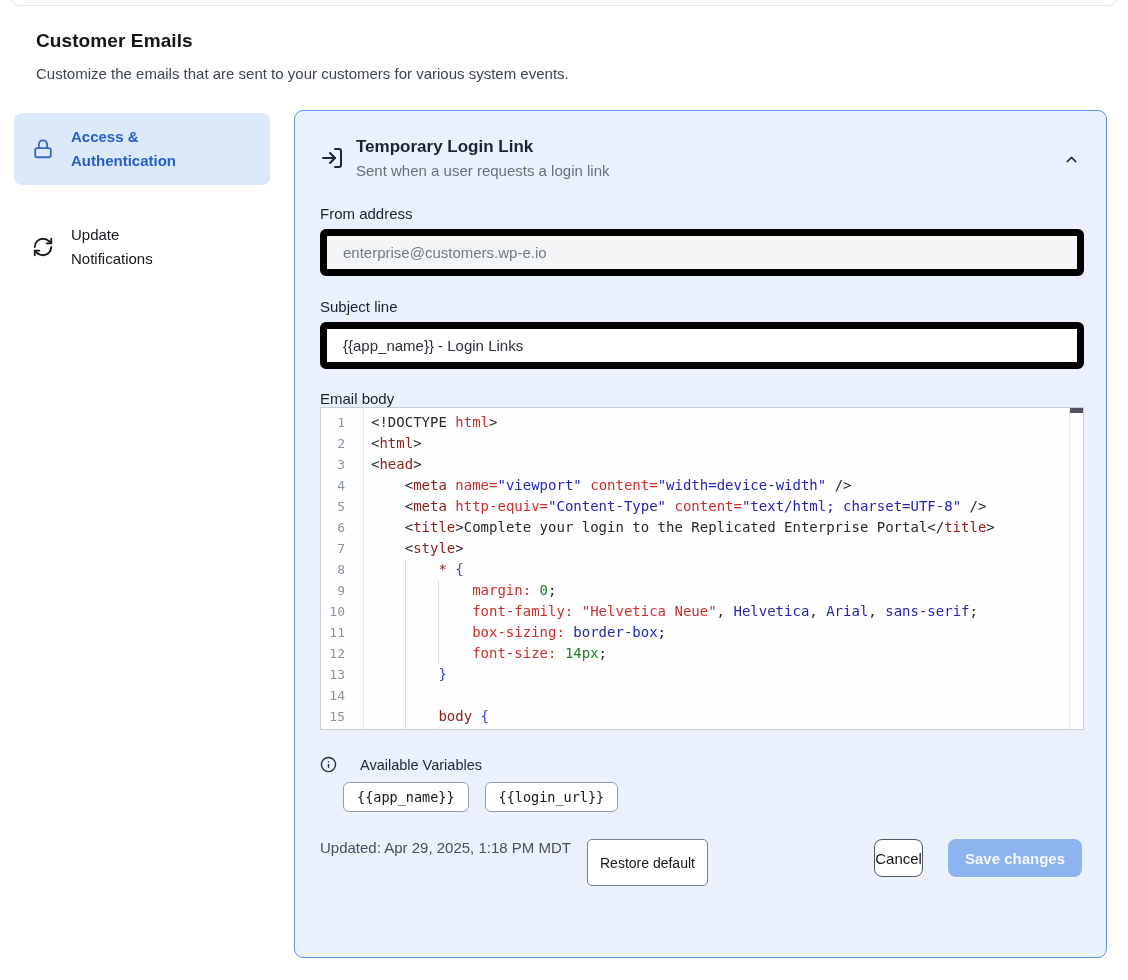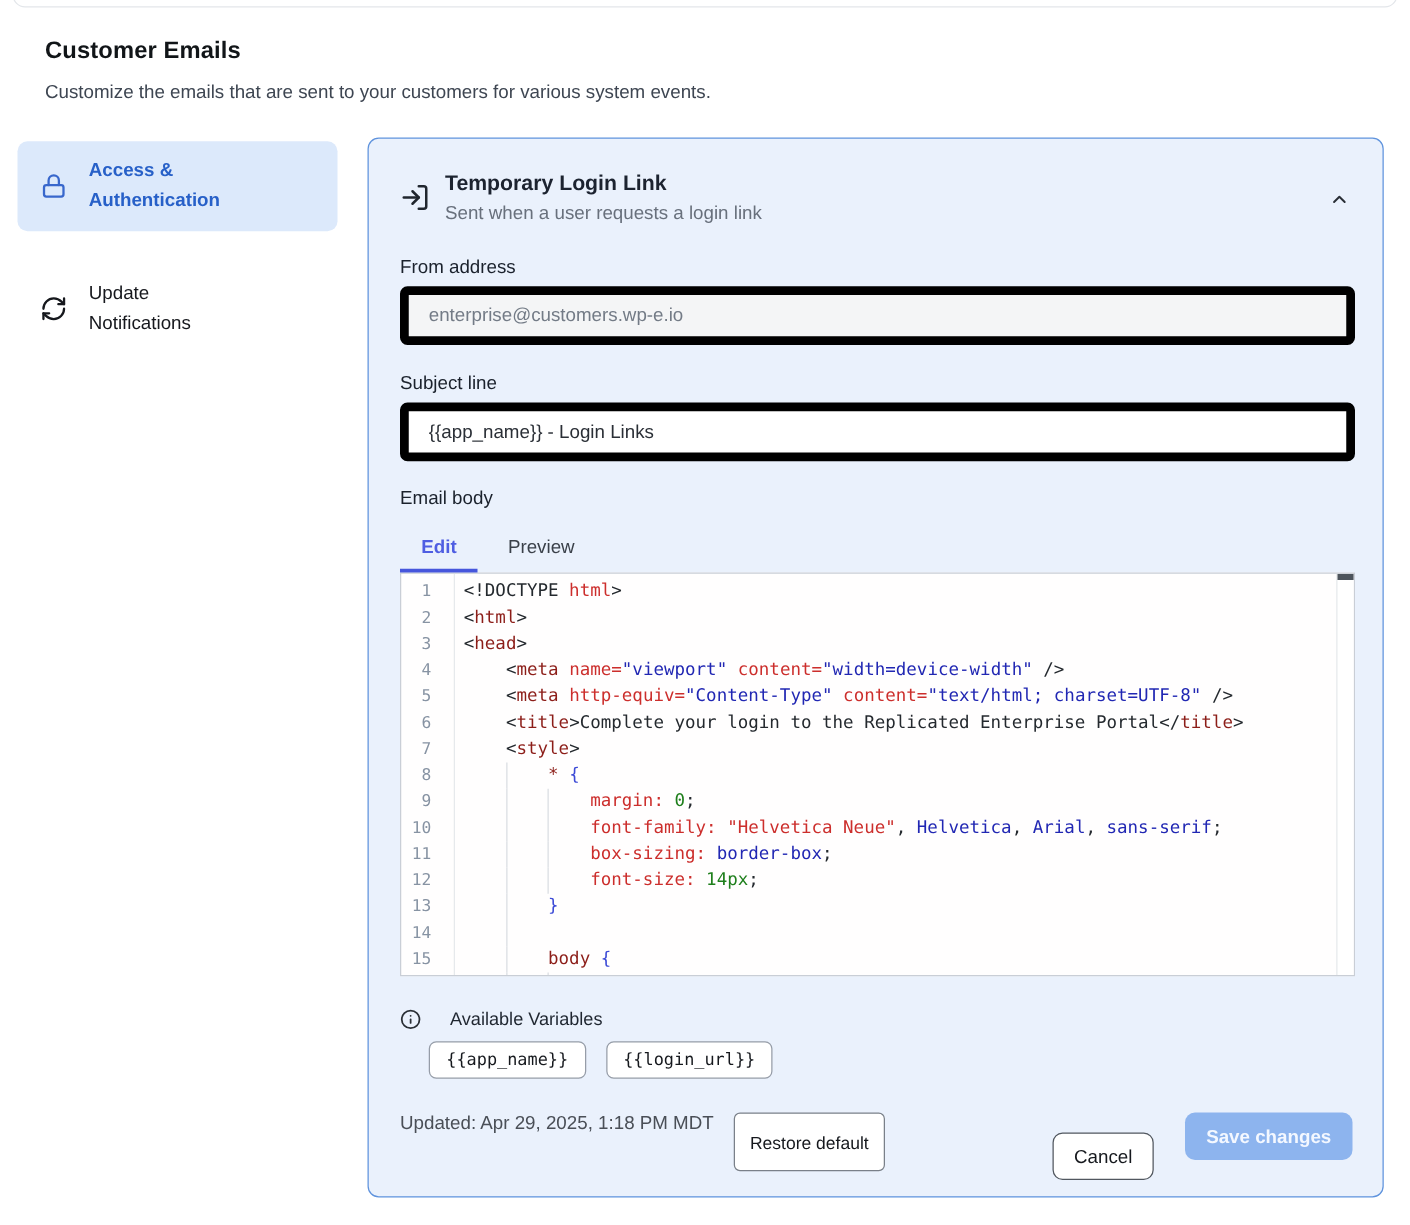--- a/index.html
+++ b/index.html
@@ -92,22 +92,22 @@
   
   .panel-footer{ display:flex; align-items:flex-start; margin-top:27px; }
   .updated{ font-size:15px; color:#4a4f57; }
   .btn{ font-family:"Liberation Sans", sans-serif; cursor:pointer; background:#fff; }
   .btn-restore{
     margin-left:16px; height:47px; padding:0 12px; font-size:14px; color:#15181d;
     border:1px solid #7a8089; border-radius:5px;
   }
   .footer-spacer{ flex:1 1 auto; }
   .btn-cancel{
-    height:38px; padding:0 16px; font-size:15px; color:#15181d;
-    border:1px solid #51575f; border-radius:8px;margin-top:16px;
+    height:38px; padding:0 0; font-size:15px; color:#15181d;
+    border:1px solid #51575f; border-radius:8px;
   }
   .btn-save{
     margin-left:25px; height:38px; padding:0 17px; font-size:15px; font-weight:700;
     color:#f4f8ff; background:#8db4ee; border:none; border-radius:8px;
   }
   svg{ display:block; }
 </style>
 </head>
 <body>
 
@@ -165,24 +165,20 @@
     </div>
 
     <div class="field-label lbl-from">From address</div>
     <input class="text-input disabled" type="text" value="enterprise@customers.wp-e.io" style="">
 
     <div class="field-label lbl-subject">Subject line</div>
     <input class="text-input" type="text" value="{{app_name}} - Login Links" style="">
 
     <div class="field-label lbl-body">Email body</div>
 
-    <div class="tabs">
-      <div class="tab active">Edit</div>
-      <div class="tab">Preview</div>
-    </div>
 
     <div class="editor">
       <div class="gutter">
           <div class="ln">1</div>
           <div class="ln">2</div>
           <div class="ln">3</div>
           <div class="ln">4</div>
           <div class="ln">5</div>
           <div class="ln">6</div>
           <div class="ln">7</div>

